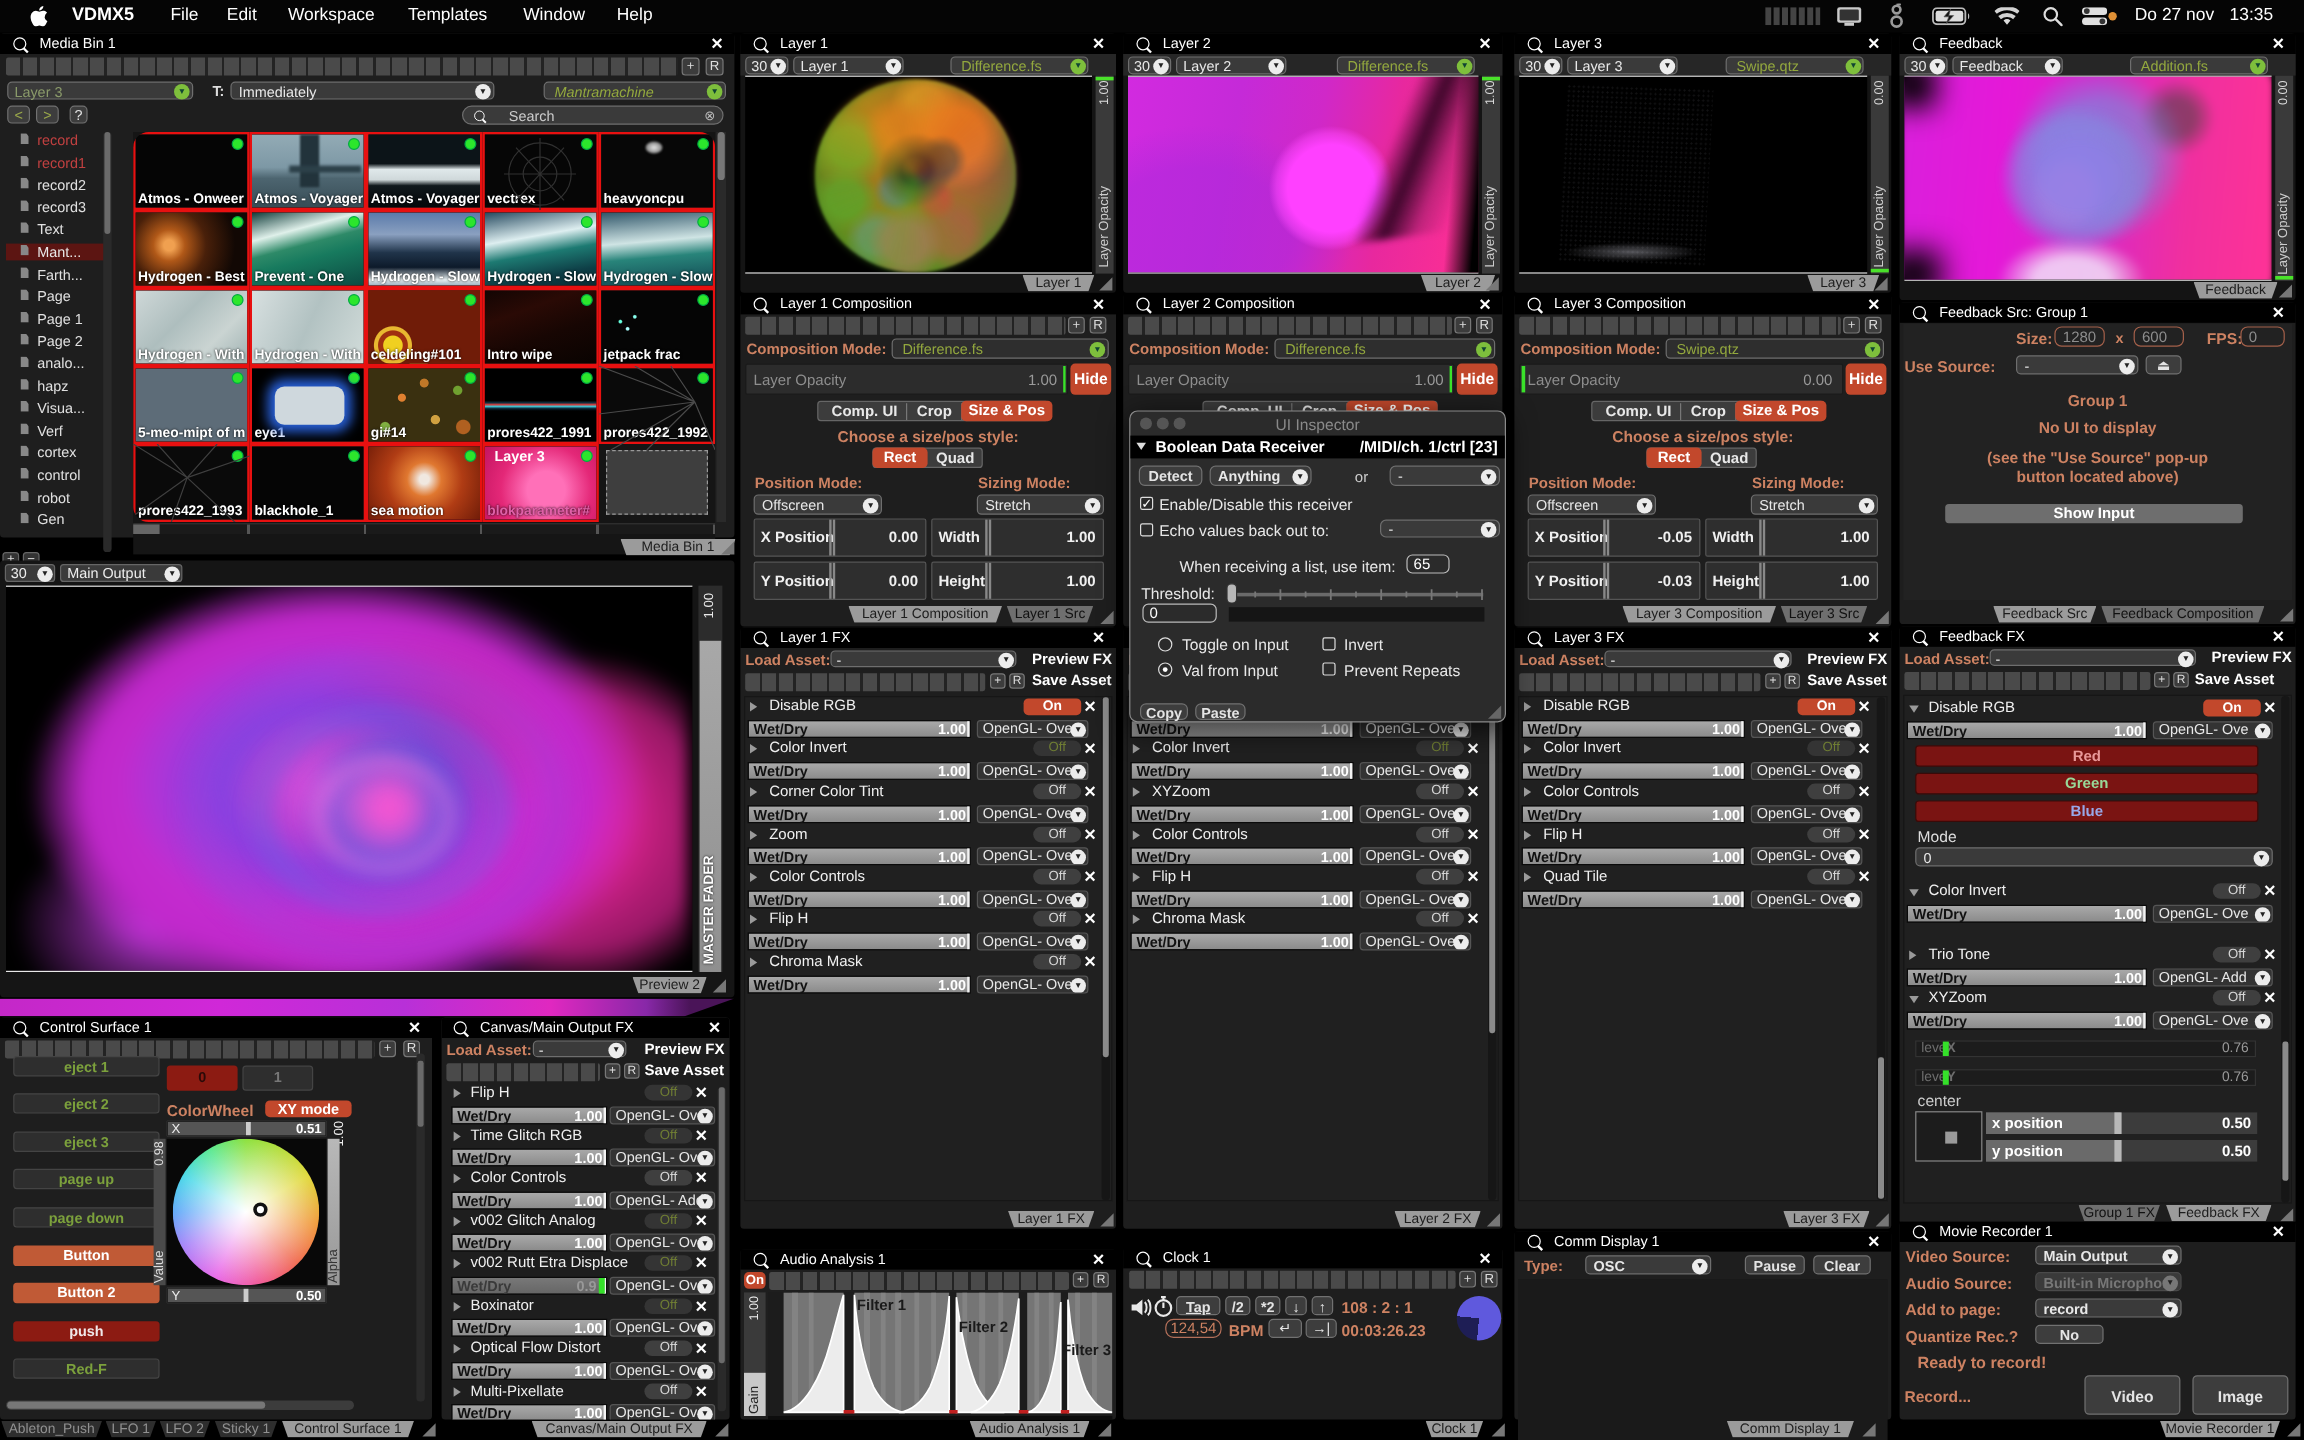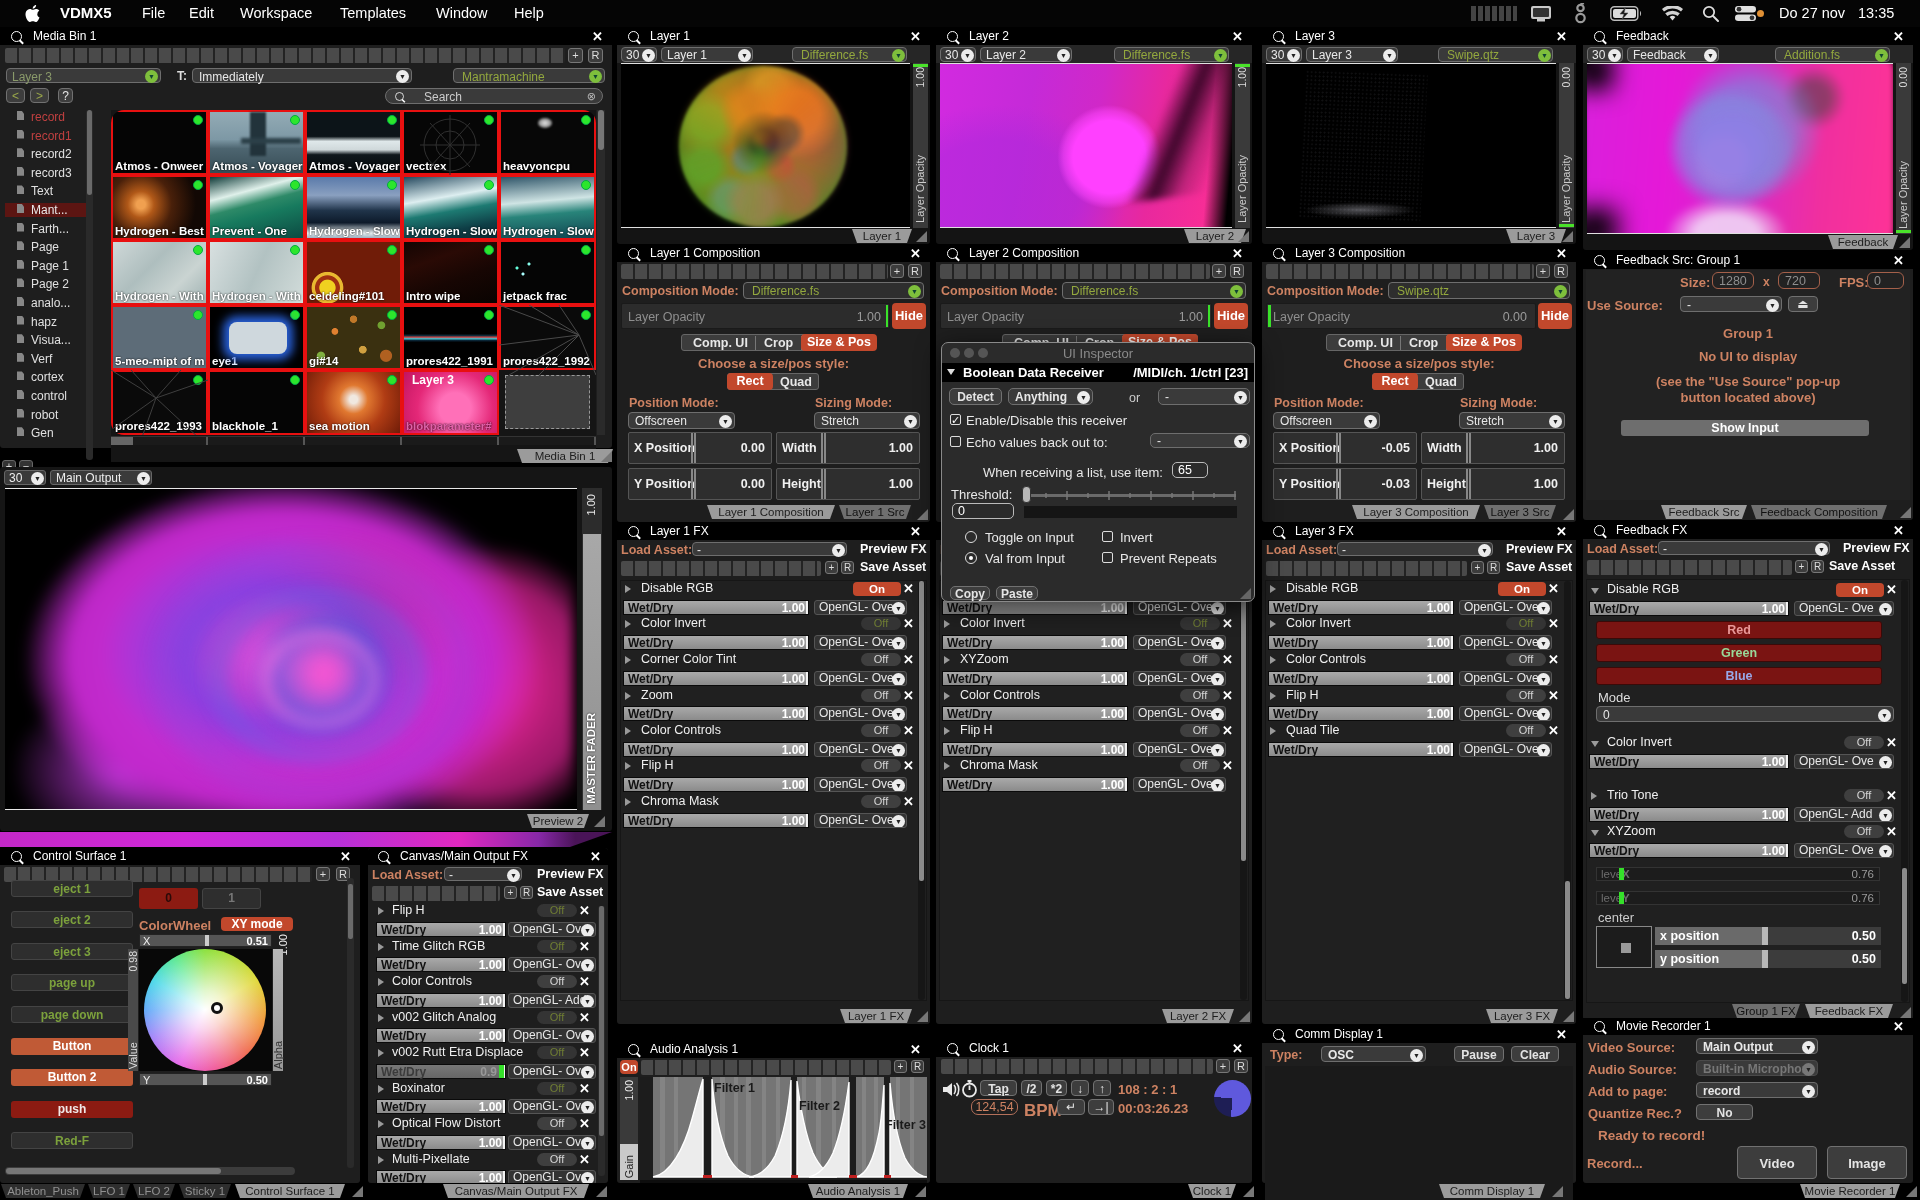--- a/index.html
+++ b/index.html
@@ -119,21 +119,21 @@
     <div class="sbtn" style="left:588px;top:20px;">R</div>
  <div class="dd" style="left:6px;top:40px;width:155px;height:15px;">
       <span style="position:absolute;left:5px;top:1px;color:#8a9a6a;">Layer 3</span>
       <span class="ca g" style="position:absolute;right:2px;top:1px">▼</span>
     </div>
  <span class="p" style="left:177px;top:41px;color:#ddd;font-size:12px;font-weight:bold;">T:</span>
  <div class="dd" style="left:192px;top:40px;width:220px;height:15px;">
       <span style="position:absolute;left:6px;top:1px;">Immediately</span>
       <span class="ca" style="position:absolute;right:2px;top:1px">▼</span>
     </div>
- <div class="dd" style="left:453px;top:40px;width:152px;height:15px;">
+ <div class="dd" style="left:453px;top:40px;width:152px;height:15px;font-style:italic;">
       <span class="grn" style="position:absolute;left:8px;top:1px;">Mantramachine</span>
       <span class="ca g" style="position:absolute;right:2px;top:1px">▼</span>
     </div>
  <div class="gbtn" style="left:6px;top:60px;width:19px;height:15px;color:#9aa84a;line-height:14px;">&lt;</div>
  <div class="gbtn" style="left:30px;top:60px;width:19px;height:15px;color:#9aa84a;line-height:14px;">&gt;</div>
  <div class="gbtn" style="left:58px;top:60px;width:15px;height:15px;line-height:14px;">?</div>
  <div class="dd" style="left:385px;top:60px;width:218px;height:16px;border-radius:8px;">
       <span class="mgi" style="position:absolute;left:8px;top:2px;transform:scale(.8)"></span>
       <span style="position:absolute;left:38px;top:1px;color:#ccc;">Search</span>
       <span style="position:absolute;right:6px;top:1px;color:#bbb;font-size:11px;">⊗</span>
@@ -1081,21 +1081,21 @@
       <path d="M8.5 10V5.5M6.5 1h4M8.5 1v3" stroke="#e8e8e8" stroke-width="1.8"></path>
     </svg>
  <div class="gbtn" style="left:44px;top:40px;width:37px;height:16px;line-height:16px;font-weight:bold;text-decoration:underline;">Tap</div>
  <div class="gbtn" style="left:85px;top:40px;width:21px;height:16px;line-height:16px;font-weight:bold;">/2</div>
  <div class="gbtn" style="left:110px;top:40px;width:21px;height:16px;line-height:16px;font-weight:bold;">*2</div>
  <div class="gbtn" style="left:135px;top:40px;width:18px;height:16px;line-height:16px;">↓</div>
  <div class="gbtn" style="left:157px;top:40px;width:18px;height:16px;line-height:16px;">↑</div>
  <span class="p" style="left:182px;top:42px;color:#cd8262;font-size:13px;font-weight:bold;">108 : 2 : 1</span>
  <div class="p" style="left:278px;top:40px;width:37px;height:37px;border-radius:50%;background:conic-gradient(from 0deg,#5f59dd 0 185deg,#1e1e55 185deg 275deg,#5f59dd 275deg);"></div>
  <div class="p" style="left:35px;top:59px;width:47px;height:16px;border:1.5px solid #b4705a;border-radius:7px;color:#cd8262;font-size:12.5px;font-weight:normal;text-align:center;line-height:15px;">124,54</div>
- <span class="p" style="left:88px;top:61px;color:#cd8262;font-size:17px;font-weight:bold;">BPM</span>
+ <span class="p" style="left:88px;top:61px;color:#cd8262;font-size:13px;font-weight:bold;">BPM</span>
  <div class="gbtn" style="left:121px;top:59px;width:28px;height:16px;line-height:15px;">↵</div>
  <div class="gbtn" style="left:152px;top:59px;width:26px;height:16px;line-height:15px;">→|</div>
  <span class="p" style="left:182px;top:61px;color:#cd8262;font-size:13px;font-weight:bold;">00:03:26.23</span>
 </div>
 <div class="tab" style="left:1188px;top:1184px;width:48px;">Clock 1</div>
 <span class="utri" style="position:absolute;left:1243px;top:1186px;"></span>
 
 <div class="panel" style="left:1262px;top:1026px;width:314px;height:157px;">
  <div class="ptitle">
       <span class="nm" style="left:33px">Comm Display 1</span>
@@ -1117,21 +1117,21 @@
 <div class="panel" style="left:1583px;top:252px;width:330px;height:268px;">
  <div class="ptitle">
       <span class="mg" style="left:11px"><span class="mgi"></span></span>
       <span class="nm" style="left:33px">Feedback Src: Group 1</span>
       <span class="xx" style="right:9px">✕</span>
     </div>
  <div class="p" style="left:3px;top:18px;width:324px;height:230px;background:#222;"></div>
  <span class="p sal" style="left:97px;top:23px;font-size:13px;">Size:</span>
  <div class="p" style="left:129px;top:20px;width:42px;height:17px;border:1.5px solid #a4604a;border-radius:6px;color:#8e8e8e;font-size:12.5px;padding:1px 0 0 6px;">1280</div>
  <span class="p sal" style="left:180px;top:23px;font-size:12px;">x</span>
- <div class="p" style="left:195px;top:20px;width:42px;height:17px;border:1.5px solid #a4604a;border-radius:6px;color:#8e8e8e;font-size:12.5px;padding:1px 0 0 6px;">720</div>
+ <div class="p" style="left:195px;top:20px;width:42px;height:17px;border:1.5px solid #a4604a;border-radius:6px;color:#8e8e8e;font-size:12.5px;padding:1px 0 0 6px;">600</div>
  <span class="p sal" style="left:256px;top:23px;font-size:13px;">FPS:</span>
  <div class="p" style="left:284px;top:20px;width:37px;height:17px;border:1.5px solid #a4604a;border-radius:6px;color:#8e8e8e;font-size:12.5px;padding:1px 0 0 6px;">0</div>
  <span class="p sal" style="left:4px;top:46px;font-size:13px;">Use Source:</span>
  <div class="dd" style="left:97px;top:44px;width:102px;height:16px;">
       <span style="position:absolute;left:6px;top:1px;">-</span>
       <span class="ca" style="position:absolute;right:2px;top:1.5px;">▼</span>
     </div>
  <div class="gbtn" style="left:205px;top:44px;width:30px;height:16px;line-height:14px;">⏏</div>
  <div class="p sal" style="left:0;top:74px;width:330px;text-align:center;font-size:13px;">Group 1</div>
  <div class="p sal" style="left:0;top:97px;width:330px;text-align:center;font-size:13px;">No UI to display</div>

